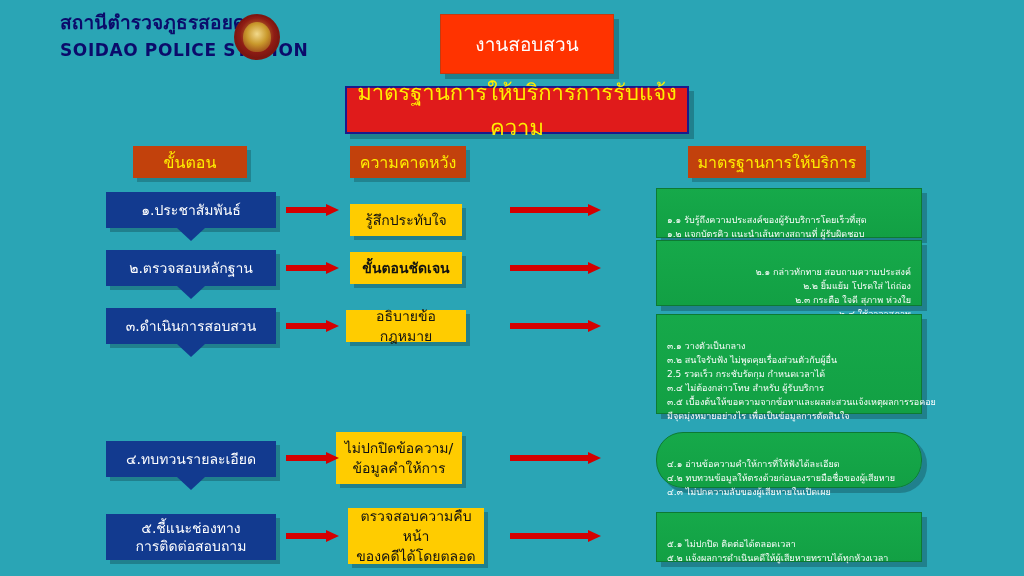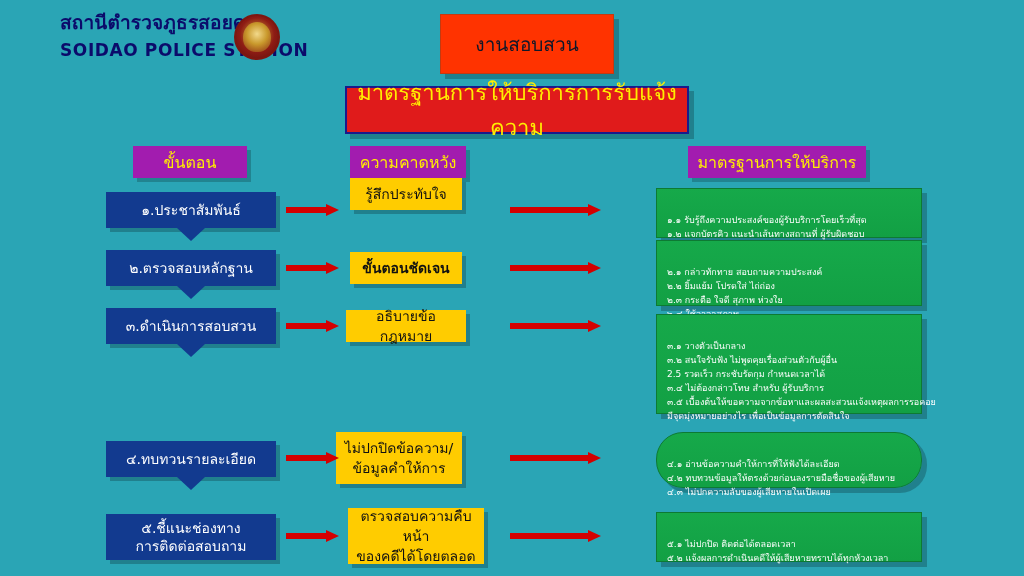--- a/index.html
+++ b/index.html
@@ -33,42 +33,42 @@
   .emblem .inner{
     position:absolute;left:9px;top:8px;width:28px;height:30px;
     background:radial-gradient(circle at 50% 40%, #f2d98b 0%, #c9992c 45%, #8c2a14 100%);
     border-radius:50% 50% 45% 45%;
   }
 
   
   .title-box{
     position:absolute;
     background:#ff3300;
-    color:#0f172a;
+    color:#ffffff;
     display:flex;align-items:center;justify-content:center;
     text-align:center;
     box-shadow:5px 5px 0 rgba(0,0,0,0.22);
   }
   #work-title{
     left:440px;top:14px;width:172px;height:58px;
     font-size:19px;
     border:1px solid #c43a10;
   }
   #standard-title{
     left:345px;top:86px;width:340px;height:44px;
     background:#e01b1b;
     color:#ffee00;
     font-size:22px;
     border:2px solid #1a1a8c;
   }
 
   
   .col-head{
     position:absolute;
-    background:#a21caf;
+    background:#c2410c;
     color:#ffee00;
     display:flex;align-items:center;justify-content:center;
     font-size:16px;font-weight:normal;text-align:center;
     box-shadow:4px 4px 0 rgba(0,0,0,0.20);
   }
   #head-step{left:133px;top:146px;width:114px;height:32px;}
   #head-expect{left:350px;top:146px;width:116px;height:32px;}
   #head-standard{left:688px;top:146px;width:178px;height:32px;}
 
   
@@ -165,34 +165,34 @@
   </div>
   <div class="step-box" style="left:106px;top:441px;width:170px;height:36px;">
     <span>๔.ทบทวนรายละเอียด</span>
     <span class="tip"></span>
   </div>
   <div class="step-box" style="left:106px;top:514px;width:170px;height:46px;white-space:pre-line;justify-content:center;">
     <span>๕.ชี้แนะช่องทาง
 การติดต่อสอบถาม</span>
   </div>
 
-  <div class="expect-box" style="left:350px;top:178px;width:112px;height:32px;">รู้สึกประทับใจ</div>
+  <div class="expect-box" style="left:350px;top:204px;width:112px;height:32px;">รู้สึกประทับใจ</div>
   <div class="expect-box" style="left:350px;top:252px;width:112px;height:32px;font-weight:bold;">ขั้นตอนชัดเจน</div>
   <div class="expect-box" style="left:346px;top:310px;width:120px;height:32px;">อธิบายข้อกฎหมาย</div>
   <div class="expect-box" style="left:336px;top:432px;width:126px;height:52px;white-space:pre-line;">ไม่ปกปิดข้อความ/
 ข้อมูลคำให้การ</div>
   <div class="expect-box" style="left:348px;top:508px;width:136px;height:56px;white-space:pre-line;">ตรวจสอบความคืบหน้า
 ของคดีได้โดยตลอด</div>
 
   <div class="std-box" style="left:656px;top:188px;width:266px;height:44px;">
     <div>๑.๑ รับรู้ถึงความประสงค์ของผู้รับบริการโดยเร็วที่สุด</div>
     <div>๑.๒ แจกบัตรคิว แนะนำเส้นทางสถานที่ ผู้รับผิดชอบ</div>
   </div>
 
-  <div class="std-box" style="left:656px;top:240px;width:266px;height:66px;">
+  <div class="std-box" style="left:656px;top:240px;width:266px;height:66px;text-align:right;">
     <div>๒.๑ กล่าวทักทาย สอบถามความประสงค์</div>
     <div>๒.๒ ยิ้มแย้ม โปรดใส่ ไถ่ถ่อง</div>
     <div>๒.๓ กระตือ ใจดี สุภาพ ห่วงใย</div>
     <div>๒.๔ ใช้วาจาสุภาพ</div>
   </div>
 
   <div class="std-box" style="left:656px;top:314px;width:266px;height:100px;">
     <div>๓.๑ วางตัวเป็นกลาง</div>
     <div>๓.๒ สนใจรับฟัง ไม่พูดคุยเรื่องส่วนตัวกับผู้อื่น</div>
     <div>2.5 รวดเร็ว กระชับรัดกุม กำหนดเวลาได้</div>

